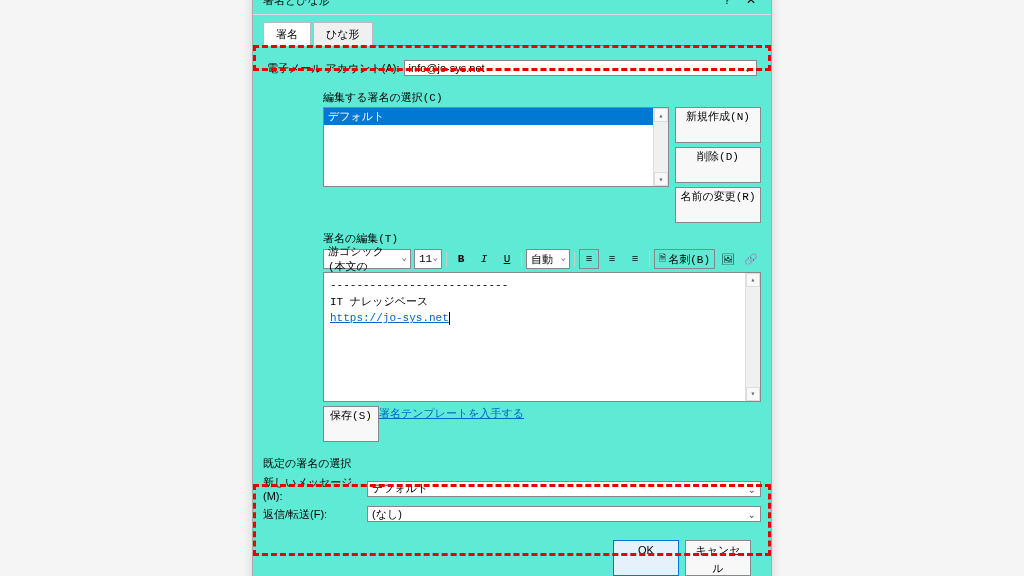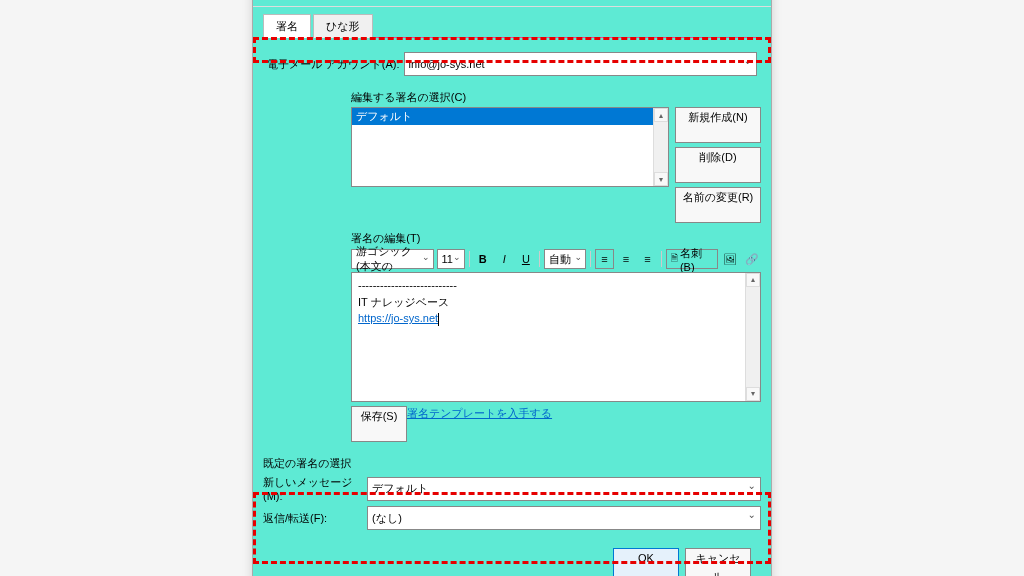--- a/index.html
+++ b/index.html
@@ -68,43 +68,44 @@
 }
 .row {
   display: flex;
   align-items: center;
   margin: 12px 0;
   gap: 4px;
 }
 .label { font-size: 11px; }
 .select {
   flex: 1;
-  height: 24px;
+  height: 16px;
   border: 1px solid #888;
   background: #fff;
   padding: 0 4px;
   font-size: 11px;
   display: flex;
   align-items: center;
   justify-content: space-between;
   position: relative;
 }
 .select::after {
   content: "⌄";
   font-size: 10px;
   color: #555;
   position: absolute;
   right: 4px;
   top: 2px;
 }
 .fieldset {
   border: none;
   padding: 0 0 0 0;
-  margin-left: 88px;
-  position: relative;
+  margin-left: 60px;
+  position: relative;
+  font-family: Liberation Mono, monospace;
 }
 .fs-label {
   font-size: 11px;
   margin-bottom: 2px;
 }
 .listbox-row { display: flex; gap: 6px; }
 .listbox {
   flex: 1;
   height: 80px;
   border: 1px solid #888;

